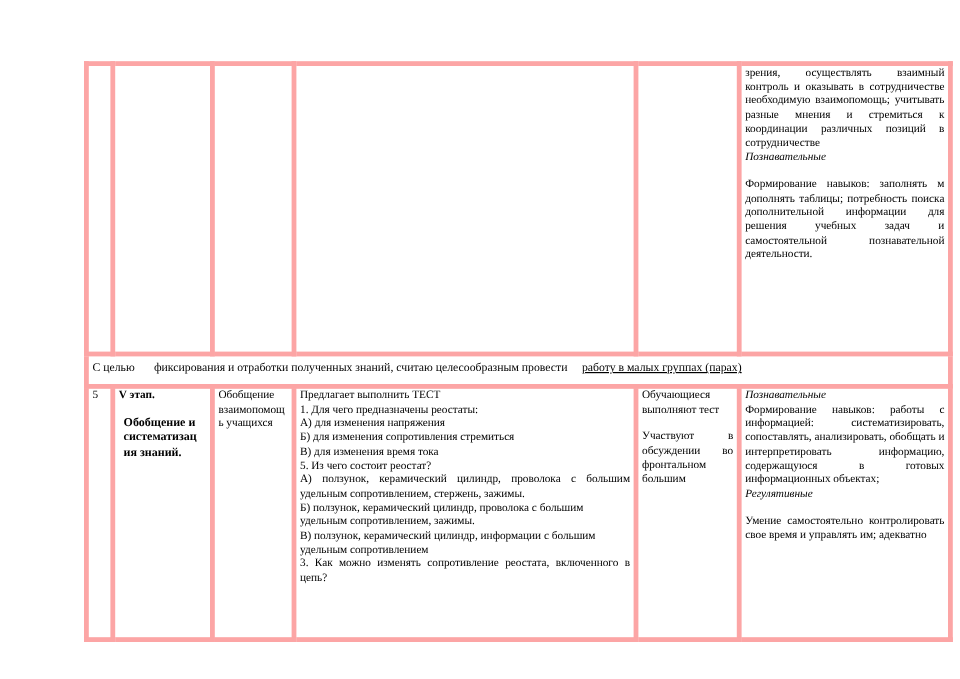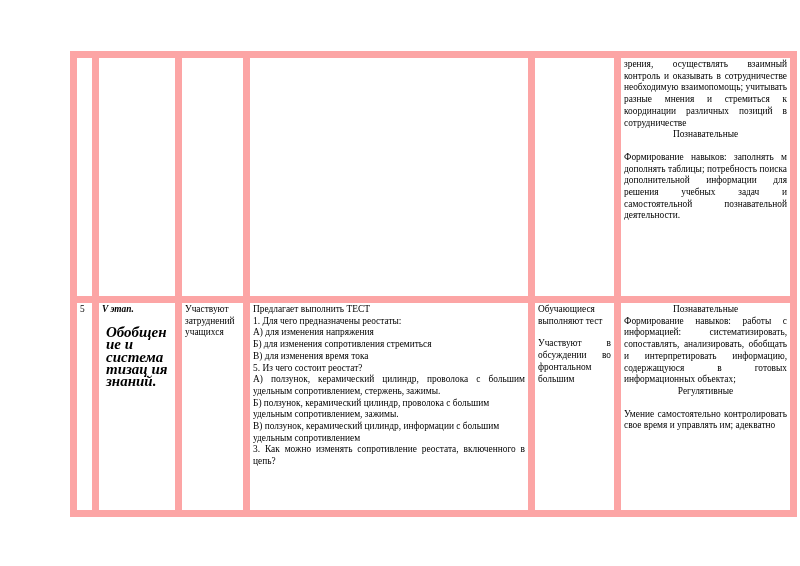--- a/index.html
+++ b/index.html
@@ -28,21 +28,21 @@
   table.lesson-table {
     position: absolute;
     left: 70px;
     top: 51px;
     width: 720px;
     border-collapse: collapse;
     table-layout: fixed;
   }
 
   table.lesson-table td {
-    border: 7px solid #fca5a5;
+    border: 4px solid #fca5a5;
     vertical-align: top;
     padding: 1px 3px 1px 3px;
     font-size: 9.4px;
     line-height: 11.7px;
     text-align: justify;
     text-justify: inter-word;
     word-wrap: break-word;
     hyphens: none;
     margin-left: 12px;
   }
@@ -59,30 +59,29 @@
   .row-merged td { height: 21px; }
   .row-bottom td { height: 205px; }
 
   .cell-num {
     text-align: center;
     font-size: 9.4px;
   }
 
   .cell-stage {
     text-align: left;
-    font-style: italic;
   }
   .stage-head {
     font-weight: bold;
     font-size: 9.4px;
     display: block;
   }
   .stage-title {
     font-weight: bold;
-    font-size: 15px;
+    font-size: 10px;
     display: block;
     margin-top: 10px;
     padding-left: 4px;
     text-align: left;
     line-height: 12.4px;
   }
 
   .cell-plain {
     text-align: left;
   }
@@ -93,23 +92,24 @@
     text-justify: inter-word;
   }
   .para-left {
     margin: 0;
     text-align: left;
   }
   .para-gap {
     margin-top: 11px;
   }
   .italic-head {
+    font-style: italic;
     font-weight: normal;
     margin: 0;
-    text-align: center;
+    text-align: left;
   }
 
   .merged-line {
     font-size: 9.8px;
     line-height: 13px;
     white-space: nowrap;
     text-align: left;
     padding-top: 2px;
   }
   .gap-wide { display: inline-block; width: 16px; }
@@ -147,29 +147,34 @@
         <td class="cell-plain"></td>
         <td class="cell-plain"></td>
         <td class="cell-plain"></td>
         <td class="cell-plain">
           <p class="para">зрения, осуществлять взаимный контроль и оказывать в сотрудничестве необходимую взаимопомощь; учитывать разные мнения и стремиться к координации различных позиций в сотрудничестве</p>
           <p class="italic-head para-gap">Познавательные</p>
           <p class="para para-gap">Формирование навыков: заполнять м дополнять таблицы; потребность поиска дополнительной информации для решения учебных задач и самостоятельной познавательной деятельности.</p>
         </td>
       </tr>
 
+      <tr class="row-merged">
+        <td colspan="6">
+          <div class="merged-line"><span>С целью</span><span class="gap-wide"></span><span>фиксирования и отработки полученных знаний, считаю целесообразным провести</span><span class="lead-underline"></span><span class="underlined">работу в малых группах (парах)</span><span class="blank-underline"></span></div>
+        </td>
+      </tr>
 
       <tr class="row-bottom">
         <td class="cell-num">5</td>
         <td class="cell-stage">
           <span class="stage-head">V этап.</span>
           <span class="stage-title">Обобщение и систематизац ия знаний.</span>
         </td>
         <td class="cell-plain">
-          <p class="para-left">Участвуют затруднений учащихся</p>
+          <p class="para-left">Обобщение взаимопомощь учащихся</p>
         </td>
         <td class="cell-plain">
           <p class="para-left">Предлагает выполнить ТЕСТ</p>
           <p class="para-left">1. Для чего предназначены реостаты:</p>
           <p class="para-left">А) для изменения напряжения</p>
           <p class="para-left">Б) для изменения сопротивления стремиться</p>
           <p class="para-left">В) для изменения время тока</p>
           <p class="para-left">5. Из чего состоит реостат?</p>
           <p class="para">А) ползунок, керамический цилиндр, проволока с большим удельным сопротивлением, стержень, зажимы.</p>
           <p class="para-left">Б) ползунок, керамический цилиндр, проволока с большим удельным сопротивлением, зажимы.</p>

